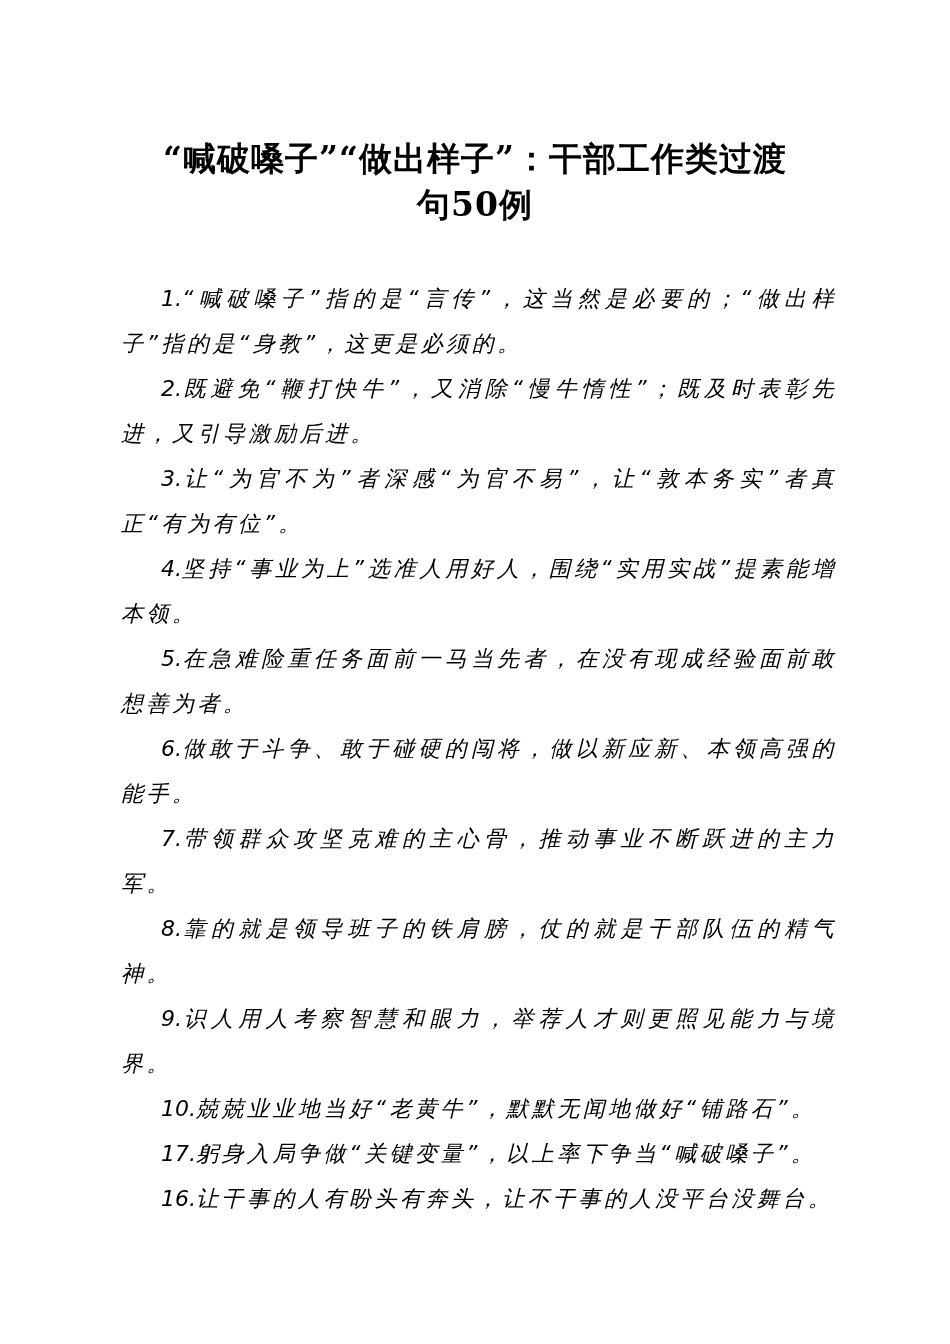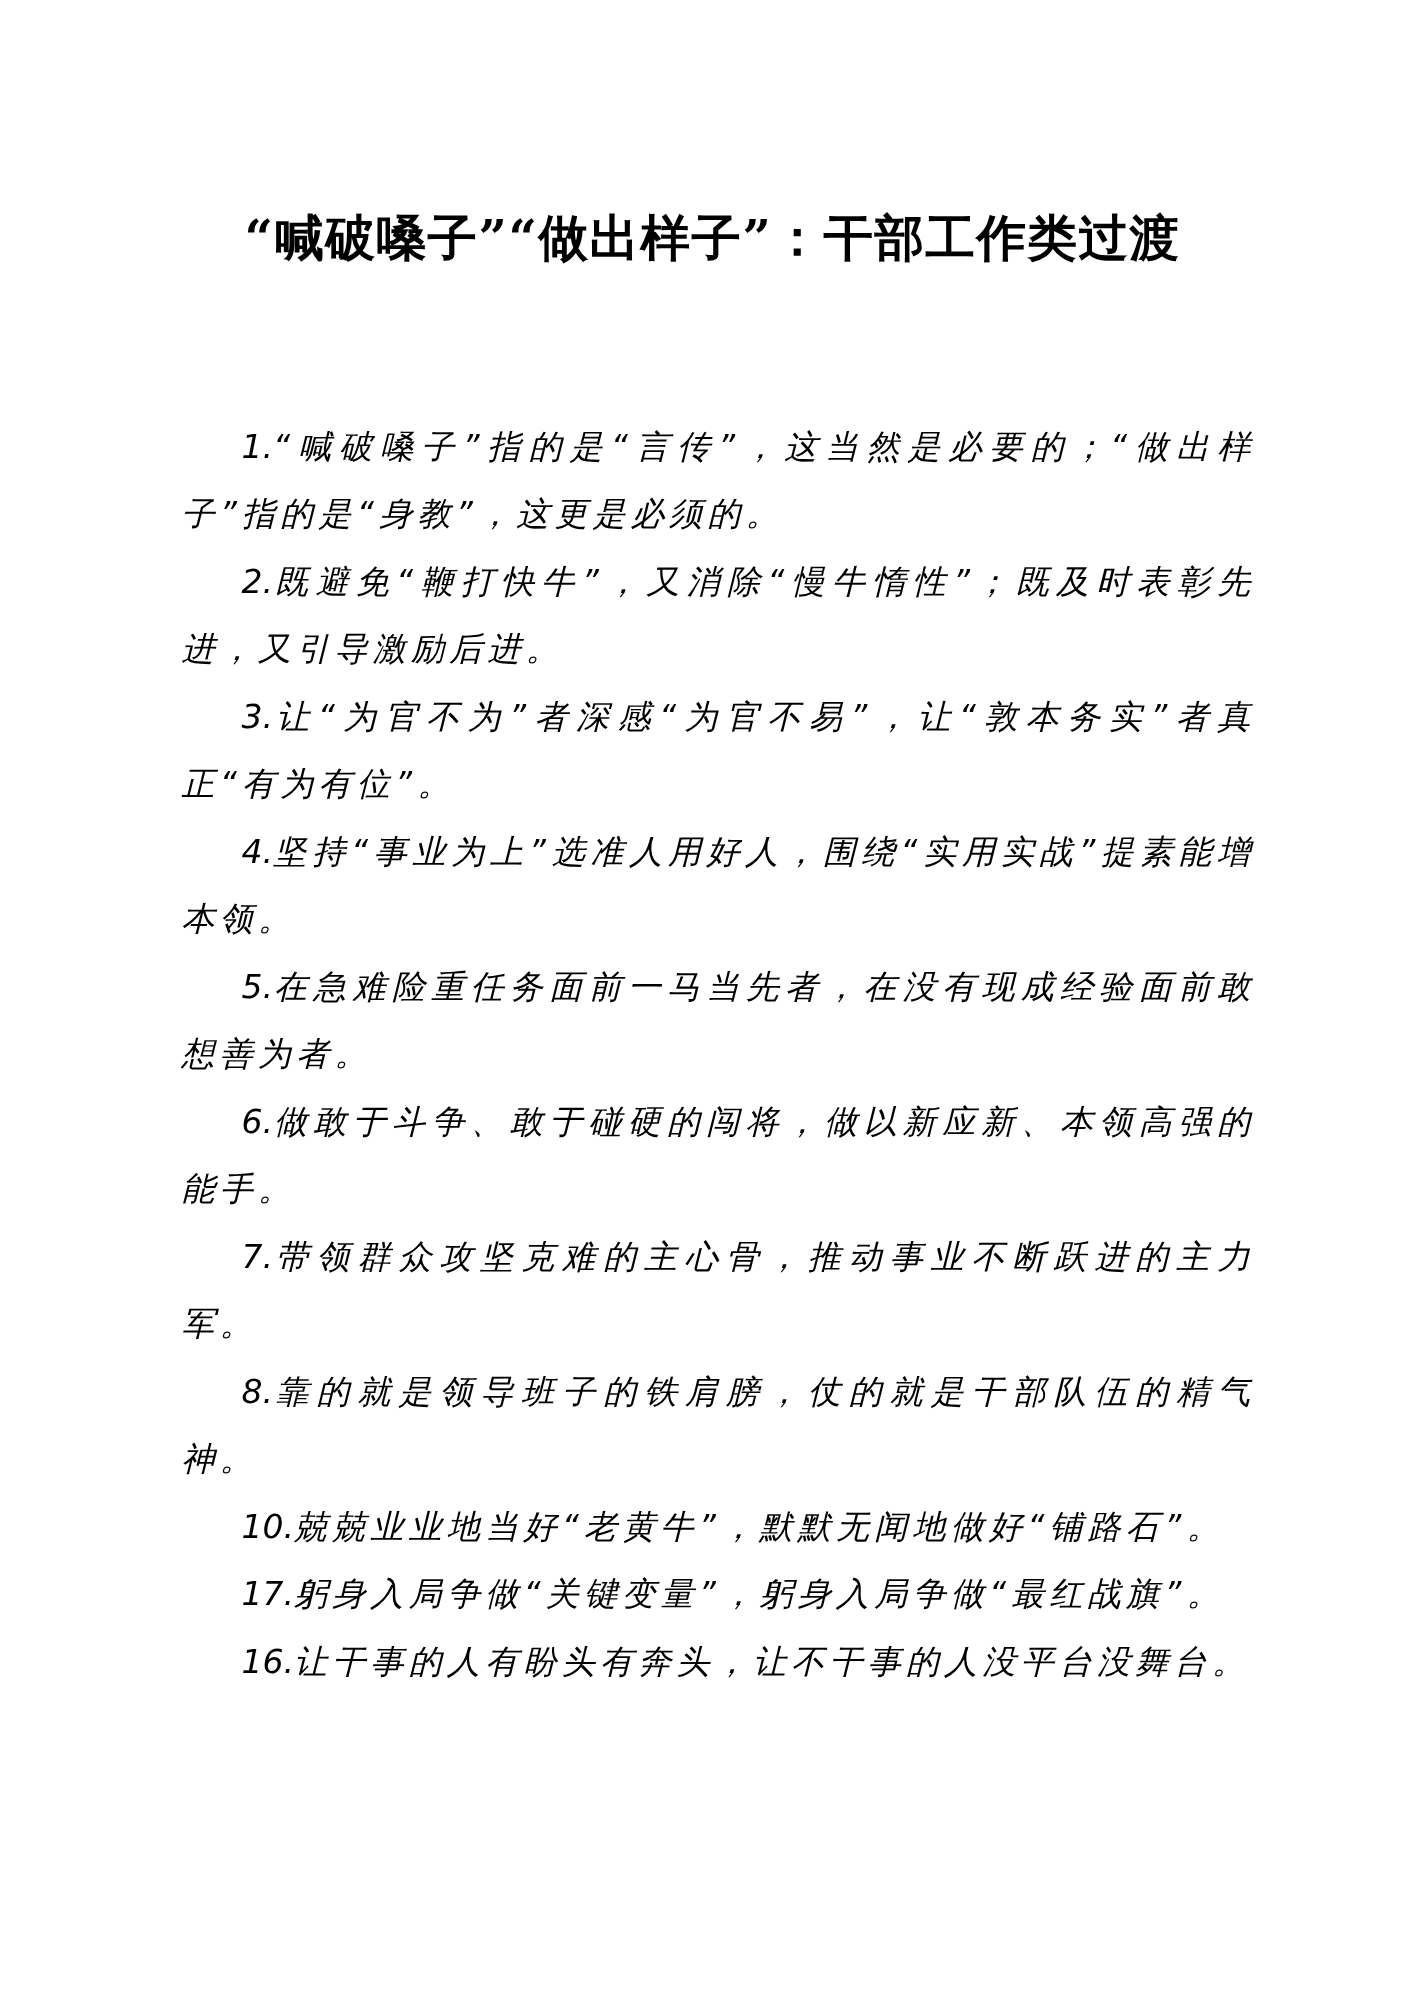--- a/index.html
+++ b/index.html
@@ -14,28 +14,30 @@
   .item { font-size:22px; line-height:45px; text-indent:40px; text-align:justify;
           letter-spacing:3.5px; margin:0; font-family:"DejaVu Sans","Liberation Sans",sans-serif; font-weight:300;font-style:italic; }
   .item .num { letter-spacing:0; }
 </style>
 </head>
 <body>
 
 <div class="page">
   <div class="title">
     <span>“喊破嗓子”“做出样子”：干部工作类过渡</span>
+    <span>句50例</span>
   </div>
 
   <div class="body">
     <p class="item"><span class="num">1.</span><span>“喊破嗓子”指的是“言传”，这当然是必要的；“做出样子”指的是“身教”，这更是必须的。</span></p>
     <p class="item"><span class="num">2.</span><span>既避免“鞭打快牛”，又消除“慢牛惰性”；既及时表彰先进，又引导激励后进。</span></p>
     <p class="item"><span class="num">3.</span><span>让“为官不为”者深感“为官不易”，让“敦本务实”者真正“有为有位”。</span></p>
     <p class="item"><span class="num">4.</span><span>坚持“事业为上”选准人用好人，围绕“实用实战”提素能增本领。</span></p>
     <p class="item"><span class="num">5.</span><span>在急难险重任务面前一马当先者，在没有现成经验面前敢想善为者。</span></p>
     <p class="item"><span class="num">6.</span><span>做敢于斗争、敢于碰硬的闯将，做以新应新、本领高强的能手。</span></p>
     <p class="item"><span class="num">7.</span><span>带领群众攻坚克难的主心骨，推动事业不断跃进的主力军。</span></p>
     <p class="item"><span class="num">8.</span><span>靠的就是领导班子的铁肩膀，仗的就是干部队伍的精气神。</span></p>
+    <p class="item"><span class="num">9.</span><span>识人用人考察智慧和眼力，举荐人才则更照见能力与境界。</span></p>
     <p class="item"><span class="num">10.</span><span>兢兢业业地当好“老黄牛”，默默无闻地做好“铺路石”。</span></p>
-    <p class="item"><span class="num">17.</span><span>躬身入局争做“关键变量”，躬身入局争做“最红战旗”。</span></p>
+    <p class="item"><span class="num">17.</span><span>躬身入局争做“关键变量”，以上率下争当“喊破嗓子”。</span></p>
     <p class="item"><span class="num">16.</span><span>让干事的人有盼头有奔头，让不干事的人没平台没舞台。</span></p>
   </div>
 </div>
 
 </body></html>

